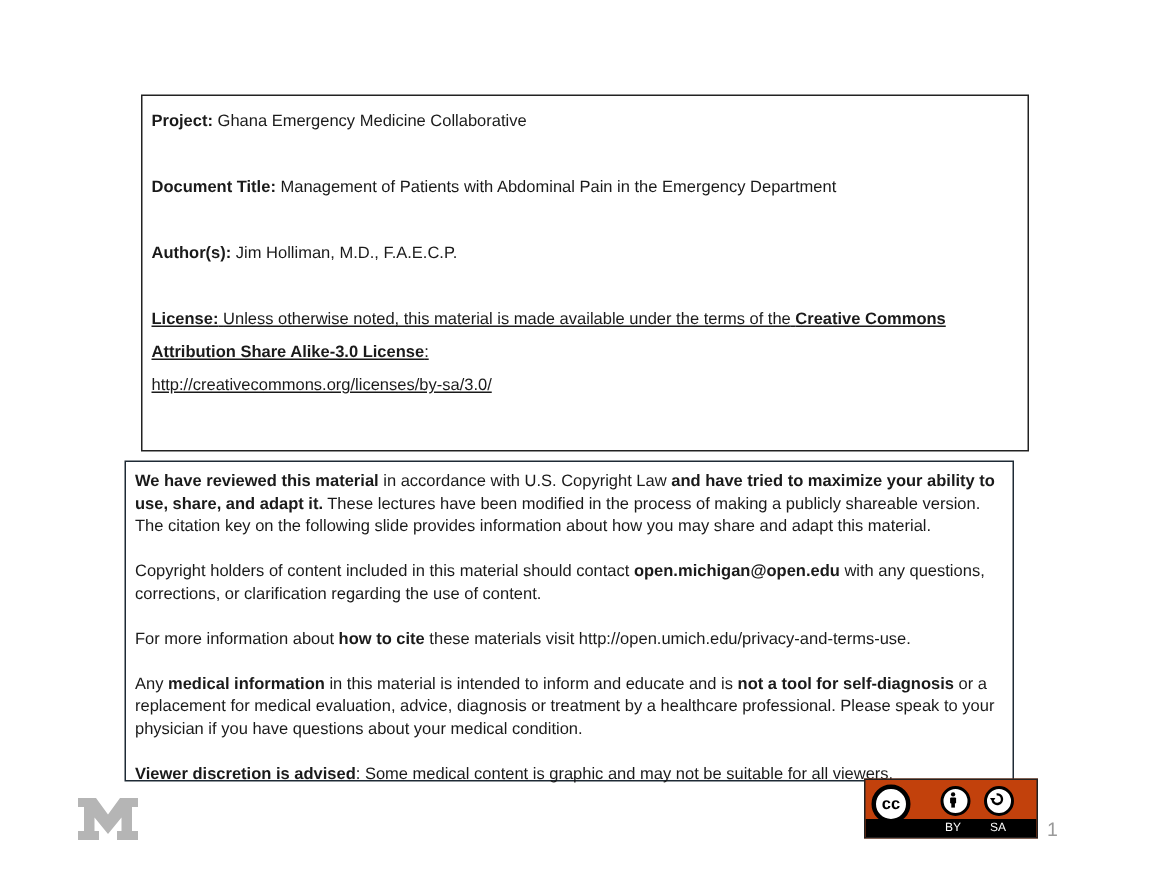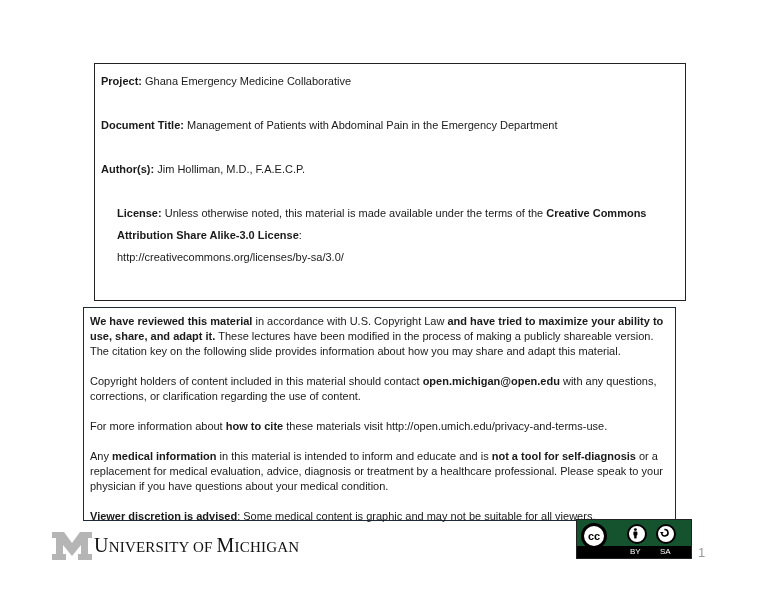--- a/index.html
+++ b/index.html
@@ -3,36 +3,36 @@
 <meta charset="utf-8">
 <style>
   html, body { margin:0; padding:0; background:#ffffff; }
   body { width:768px; height:595px; position:relative; overflow:hidden; font-family:"Liberation Sans", sans-serif; color:#111; }
   .box-top {
     position:absolute; left:94px; top:63px; width:592px; height:238px;
     border:1px solid #222; box-sizing:border-box; padding:6px 0 0 6px;
     font-size:11px; line-height:22px; color:#1a1a1a;
   }
   .box-top p { margin:0 0 22px 0; }
-  .box-top p.last { margin:16px; }
+  .box-top p.last { margin:0;text-decoration:underline; }
   .box-top b { font-weight:bold; }
   .box-bottom {
     position:absolute; left:83px; top:307px; width:593px; height:214px;
     border:1px solid #1e2a35; box-sizing:border-box; padding:6px 0 0 6px;
     font-size:11px; line-height:15px; color:#1a1a1a;
   }
   .box-bottom p { margin:0 0 15px 0; }
   .box-bottom b { font-weight:bold; }
   .umich { position:absolute; left:52px; top:531px; height:30px; display:flex; align-items:center; }
   .block-m { width:40px; height:28px; position:relative; }
   .umich-text { font-family:"Liberation Serif", serif; font-size:20px; color:#111; margin-left:2px; letter-spacing:0.2px; line-height:28px; }
   .umich-text .sc { font-size:15px; }
   .cc-badge {
     position:absolute; left:576px; top:519px; width:116px; height:40px;
-    background:#14532d; border:1px solid #222; box-sizing:border-box; overflow:hidden;
+    background:#c2410c; border:1px solid #222; box-sizing:border-box; overflow:hidden;
   }
   .cc-badge .bar { position:absolute; left:0; bottom:0; width:100%; height:12px; background:#000; }
   .cc-badge .cc-circle {
     position:absolute; left:4px; top:3px; width:26px; height:26px; border-radius:50%;
     background:#fff; border:3px solid #000; box-sizing:border-box;
     font-weight:bold; font-size:11px; line-height:20px; text-align:center; color:#000; z-index:2;
   }
   .cc-badge .ic {
     position:absolute; top:4px; width:20px; height:20px; border-radius:50%;
     background:#fff; border:2px solid #000; box-sizing:border-box; z-index:2;
@@ -55,21 +55,20 @@
   <p><span>Copyright holders of content included in this material should contact </span><b>open.michigan@open.edu</b><span> with any questions, corrections, or clarification regarding the use of content.</span></p>
   <p><span>For more information about </span><b>how to cite</b><span> these materials visit http://open.umich.edu/privacy-and-terms-use.</span></p>
   <p><span>Any </span><b>medical information</b><span> in this material is intended to inform and educate and is </span><b>not a tool for self-diagnosis</b><span> or a replacement for medical evaluation, advice, diagnosis or treatment by a healthcare professional. Please speak to your physician if you have questions about your medical condition.</span></p>
   <p style="margin:0"><b>Viewer discretion is advised</b><span>: Some medical content is graphic and may not be suitable for all viewers.</span></p>
 </div>
 
 <div class="umich">
   <svg class="block-m" width="40" height="28" viewBox="0 0 40 28">
     <polygon fill="#b5b5b5" points="0,0 12,0 20,11 28,0 40,0 40,6 36,6 36,22 40,22 40,28 26,28 26,22 29,22 29,13 20,24 11,13 11,22 14,22 14,28 0,28 0,22 4,22 4,6 0,6"></polygon>
   </svg>
-  <span class="umich-text"><span>U</span><span class="sc">NIVERSITY OF </span><span>M</span><span class="sc">ICHIGAN</span></span>
 </div>
 
 <div class="cc-badge">
   <div class="bar"></div>
   <div class="cc-circle">cc</div>
   <svg class="ic" style="left:50px" viewBox="0 0 20 20">
     <circle cx="8" cy="4.5" r="1.8" fill="#000"></circle>
     <rect x="5.5" y="7" width="5" height="5" rx="1" fill="#000"></rect>
     <rect x="6.5" y="11" width="3" height="4.5" fill="#000"></rect>
   </svg>

